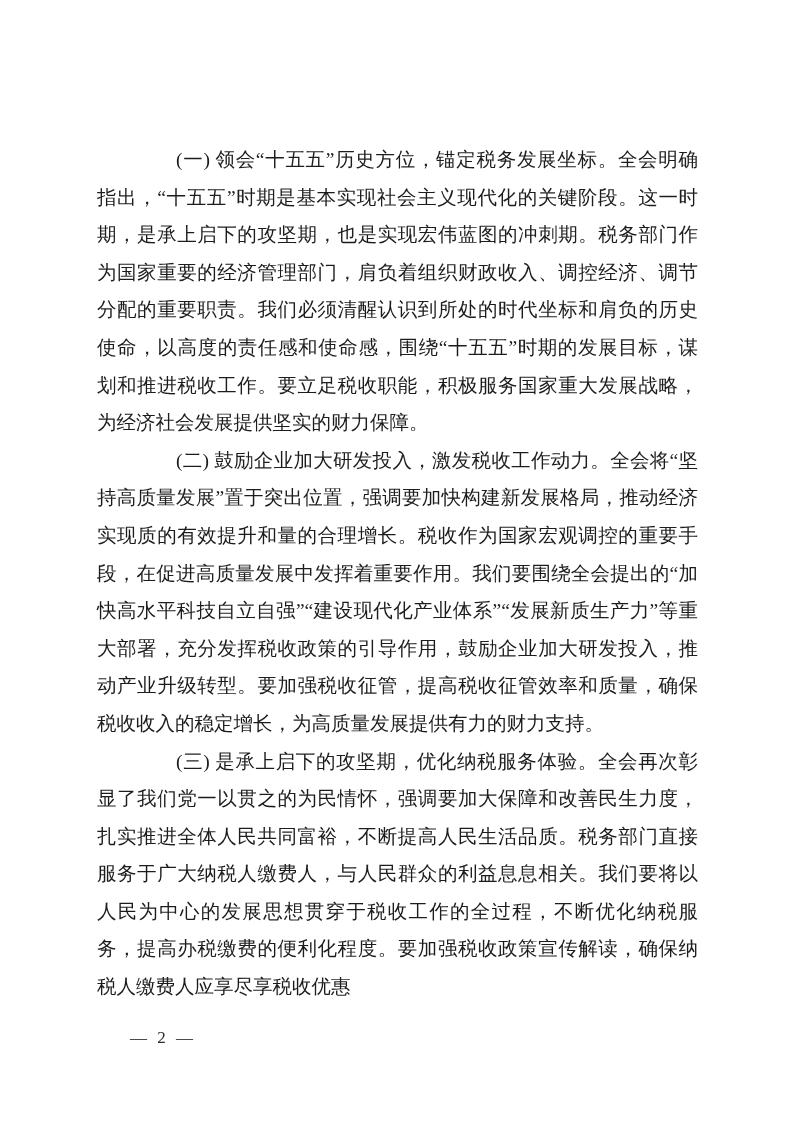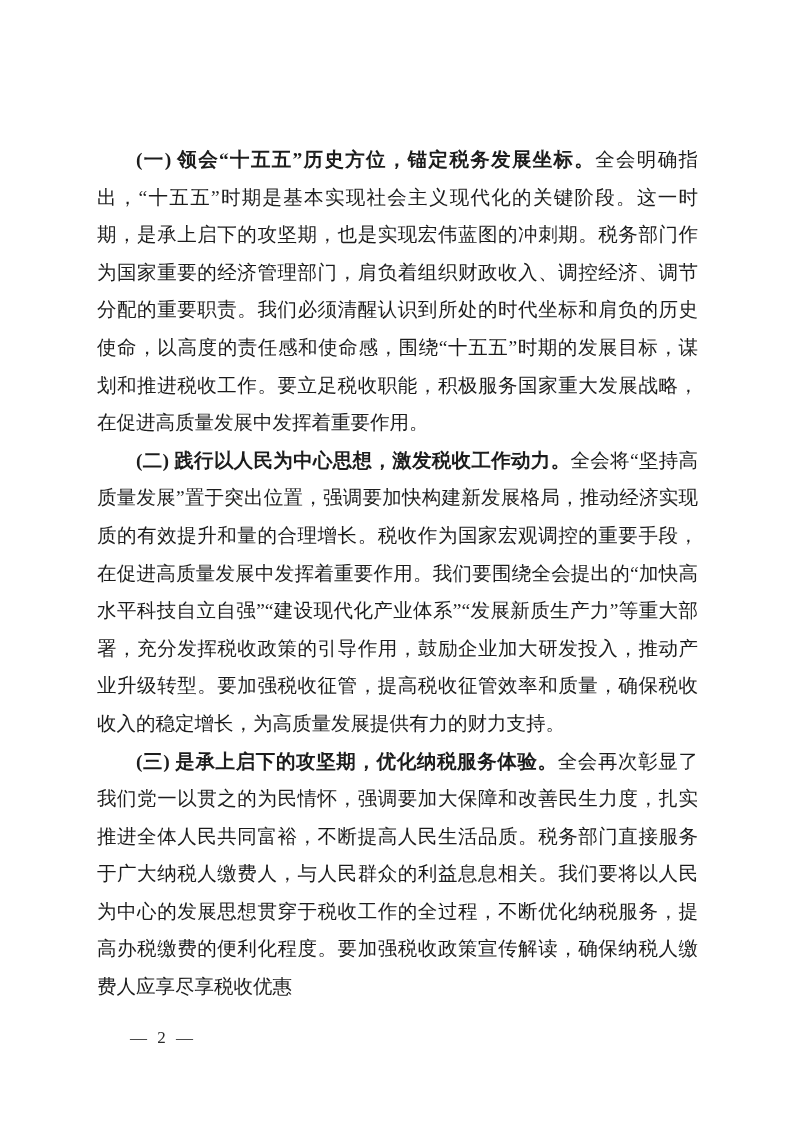--- a/index.html
+++ b/index.html
@@ -25,42 +25,43 @@
     margin: 0;
     font-size: 19.5px;
     line-height: 37.6px;
     color: #1c1c1c;
     text-align: justify;
     text-justify: inter-ideograph;
     text-indent: 2em;
     word-break: break-all;
   }
   .para .heading {
-    font-weight: bold;
+    font-weight: normal;
+    margin-left: 40px;
   }
   .footer {
     position: absolute;
     left: 130px;
     top: 1028px;
     font-size: 17px;
     color: #2a2a2a;
     letter-spacing: 3px;
     font-family: "Liberation Serif", "DejaVu Serif", serif;
   }
 </style>
 </head>
 <body>
 
 <div class="page">
 
   <div class="content">
 
-    <p class="para"><span class="heading">(一) 领会“十五五”历史方位，锚定税务发展坐标。</span><span>全会明确指出，“十五五”时期是基本实现社会主义现代化的关键阶段。这一时期，是承上启下的攻坚期，也是实现宏伟蓝图的冲刺期。税务部门作为国家重要的经济管理部门，肩负着组织财政收入、调控经济、调节分配的重要职责。我们必须清醒认识到所处的时代坐标和肩负的历史使命，以高度的责任感和使命感，围绕“十五五”时期的发展目标，谋划和推进税收工作。要立足税收职能，积极服务国家重大发展战略，在促进高质量发展中发挥着重要作用。</span></p>
+    <p class="para"><span class="heading">(一) 领会“十五五”历史方位，锚定税务发展坐标。</span><span>全会明确指出，“十五五”时期是基本实现社会主义现代化的关键阶段。这一时期，是承上启下的攻坚期，也是实现宏伟蓝图的冲刺期。税务部门作为国家重要的经济管理部门，肩负着组织财政收入、调控经济、调节分配的重要职责。我们必须清醒认识到所处的时代坐标和肩负的历史使命，以高度的责任感和使命感，围绕“十五五”时期的发展目标，谋划和推进税收工作。要立足税收职能，积极服务国家重大发展战略，为经济社会发展提供坚实的财力保障。</span></p>
 
-    <p class="para"><span class="heading">(二) 践行以人民为中心思想，激发税收工作动力。</span><span>全会将“坚持高质量发展”置于突出位置，强调要加快构建新发展格局，推动经济实现质的有效提升和量的合理增长。税收作为国家宏观调控的重要手段，在促进高质量发展中发挥着重要作用。我们要围绕全会提出的“加快高水平科技自立自强”“建设现代化产业体系”“发展新质生产力”等重大部署，充分发挥税收政策的引导作用，鼓励企业加大研发投入，推动产业升级转型。要加强税收征管，提高税收征管效率和质量，确保税收收入的稳定增长，为高质量发展提供有力的财力支持。</span></p>
+    <p class="para"><span class="heading">(二) 鼓励企业加大研发投入，激发税收工作动力。</span><span>全会将“坚持高质量发展”置于突出位置，强调要加快构建新发展格局，推动经济实现质的有效提升和量的合理增长。税收作为国家宏观调控的重要手段，在促进高质量发展中发挥着重要作用。我们要围绕全会提出的“加快高水平科技自立自强”“建设现代化产业体系”“发展新质生产力”等重大部署，充分发挥税收政策的引导作用，鼓励企业加大研发投入，推动产业升级转型。要加强税收征管，提高税收征管效率和质量，确保税收收入的稳定增长，为高质量发展提供有力的财力支持。</span></p>
 
     <p class="para"><span class="heading">(三) 是承上启下的攻坚期，优化纳税服务体验。</span><span>全会再次彰显了我们党一以贯之的为民情怀，强调要加大保障和改善民生力度，扎实推进全体人民共同富裕，不断提高人民生活品质。税务部门直接服务于广大纳税人缴费人，与人民群众的利益息息相关。我们要将以人民为中心的发展思想贯穿于税收工作的全过程，不断优化纳税服务，提高办税缴费的便利化程度。要加强税收政策宣传解读，确保纳税人缴费人应享尽享税收优惠</span></p>
 
   </div>
 
   <div class="footer">— 2 —</div>
 
 </div>
 
 </body></html>

